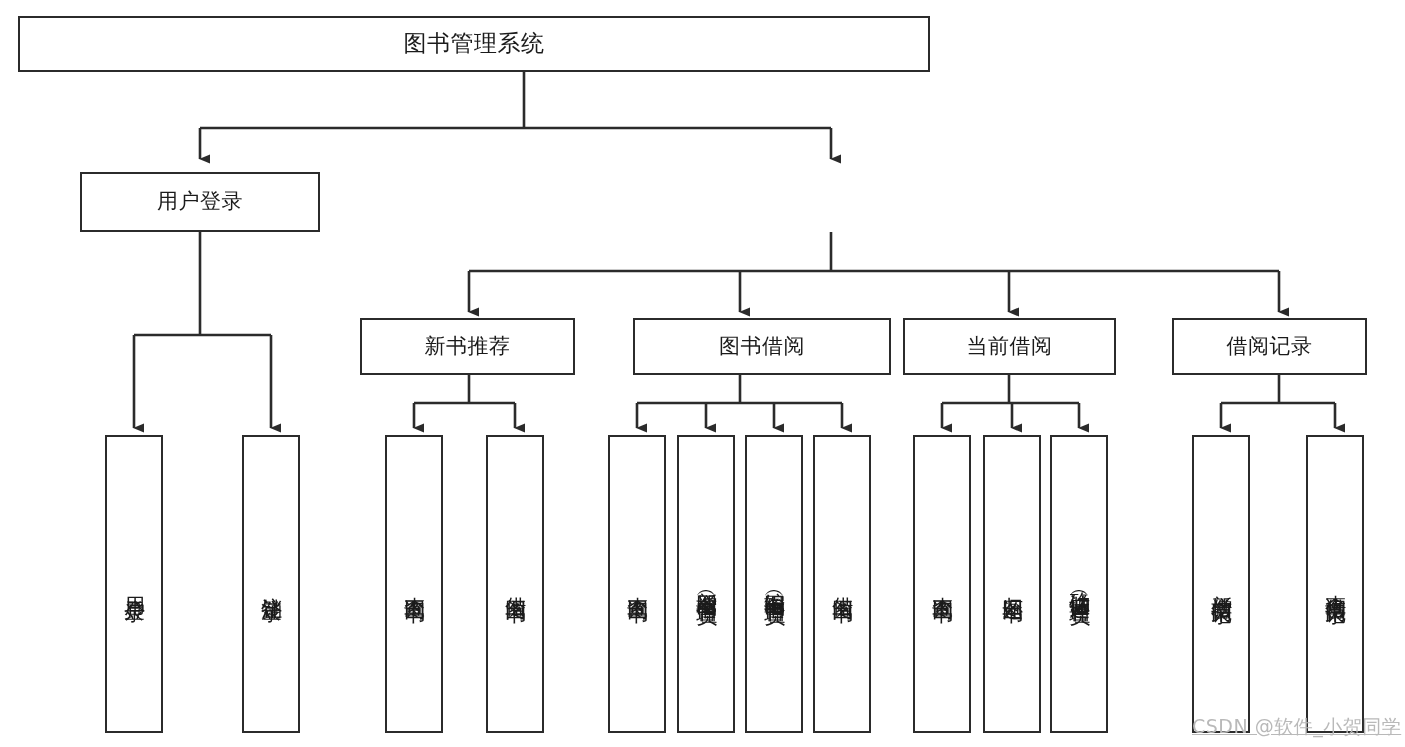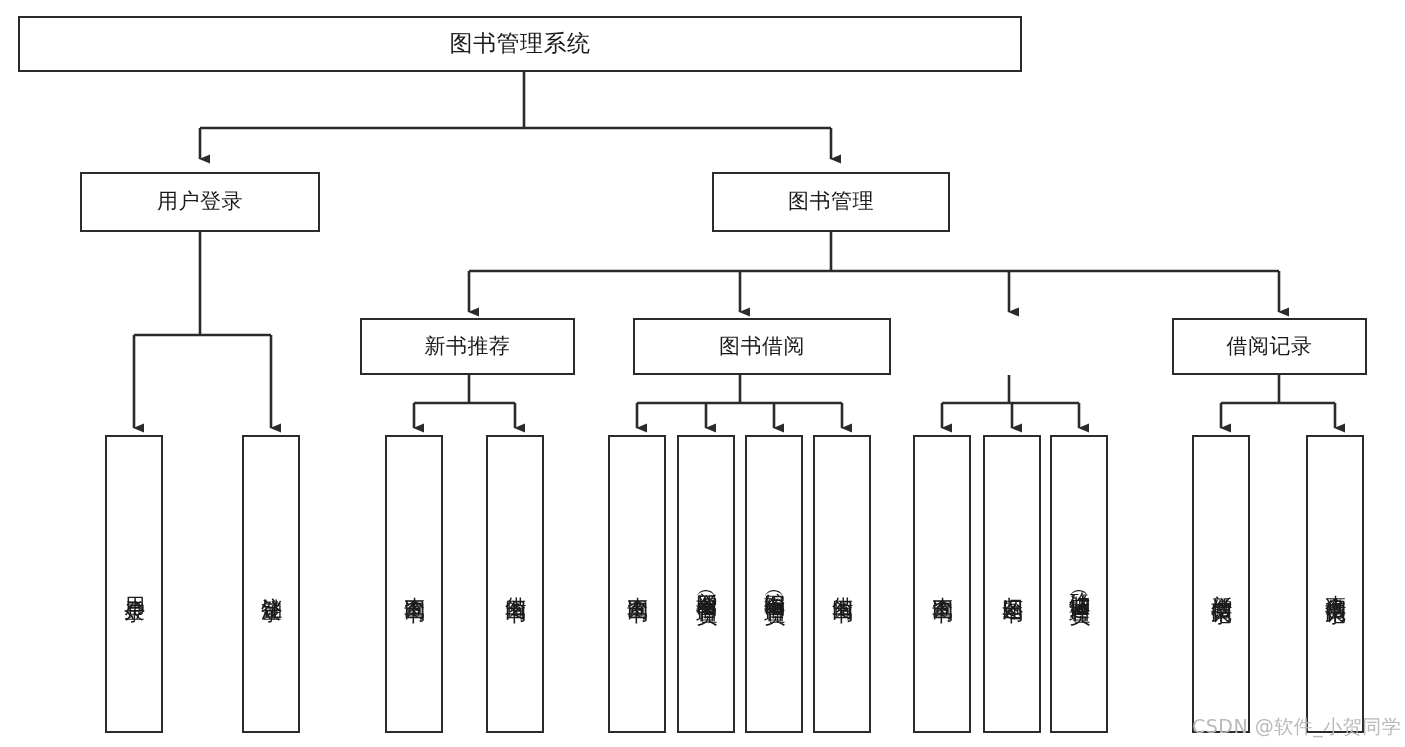--- a/index.html
+++ b/index.html
@@ -72,20 +72,21 @@
   }
   
   #watermark {
     position: absolute;
     z-index: 3;
     font-size: 19px;
     color: #b9b9b9;
     white-space: nowrap;
     letter-spacing: 0.5px;
     pointer-events: none;
+    text-decoration: underline;
   }
 </style>
 </head>
 <body>
 
 <div id="canvas">
 
   <svg id="connectors" viewBox="0 0 1405 747" width="1405" height="747" xmlns="http://www.w3.org/2000/svg">
     <defs>
       <marker id="arrow" viewBox="0 0 12 12" refX="6" refY="11" markerWidth="11" markerHeight="11" orient="auto-start-reverse" markerUnits="userSpaceOnUse">
@@ -131,40 +132,40 @@
       <path d="M 1012 403 L 1012 428" marker-end="url(#arrow)"></path>
       <path d="M 1079 403 L 1079 428" marker-end="url(#arrow)"></path>
 
       <path d="M 1279 375 L 1279 403"></path>
       <path d="M 1221 403 L 1335 403"></path>
       <path d="M 1221 403 L 1221 428" marker-end="url(#arrow)"></path>
       <path d="M 1335 403 L 1335 428" marker-end="url(#arrow)"></path>
     </g>
   </svg>
 
-  <div class="node root" style="left:18px; top:16px; width:1004px; height:56px;">
+  <div class="node root" style="left:18px; top:16px; width:912px; height:56px;">
     <span class="label">图书管理系统</span>
   </div>
 
   <div class="node hlabel" style="left:80px; top:172px; width:240px; height:60px;">
     <span class="label">用户登录</span>
   </div>
 
-  <div class="node hlabel" style="left:712px; top:172px; width:238px; height:60px;">
-    <span class="label">图书管理</span>
-  </div>
 
   <div class="node hlabel" style="left:360px; top:318px; width:215px; height:57px;">
     <span class="label">新书推荐</span>
   </div>
 
   <div class="node hlabel" style="left:633px; top:318px; width:258px; height:57px;">
     <span class="label">图书借阅</span>
   </div>
 
+  <div class="node hlabel" style="left:903px; top:318px; width:213px; height:57px;">
+    <span class="label">当前借阅</span>
+  </div>
 
   <div class="node hlabel" style="left:1172px; top:318px; width:195px; height:57px;">
     <span class="label">借阅记录</span>
   </div>
 
   <div class="node leaf" style="left:105px; top:435px; width:58px; height:298px;">
     <span class="label">用户登录</span>
   </div>
 
   <div class="node leaf" style="left:242px; top:435px; width:58px; height:298px;">

